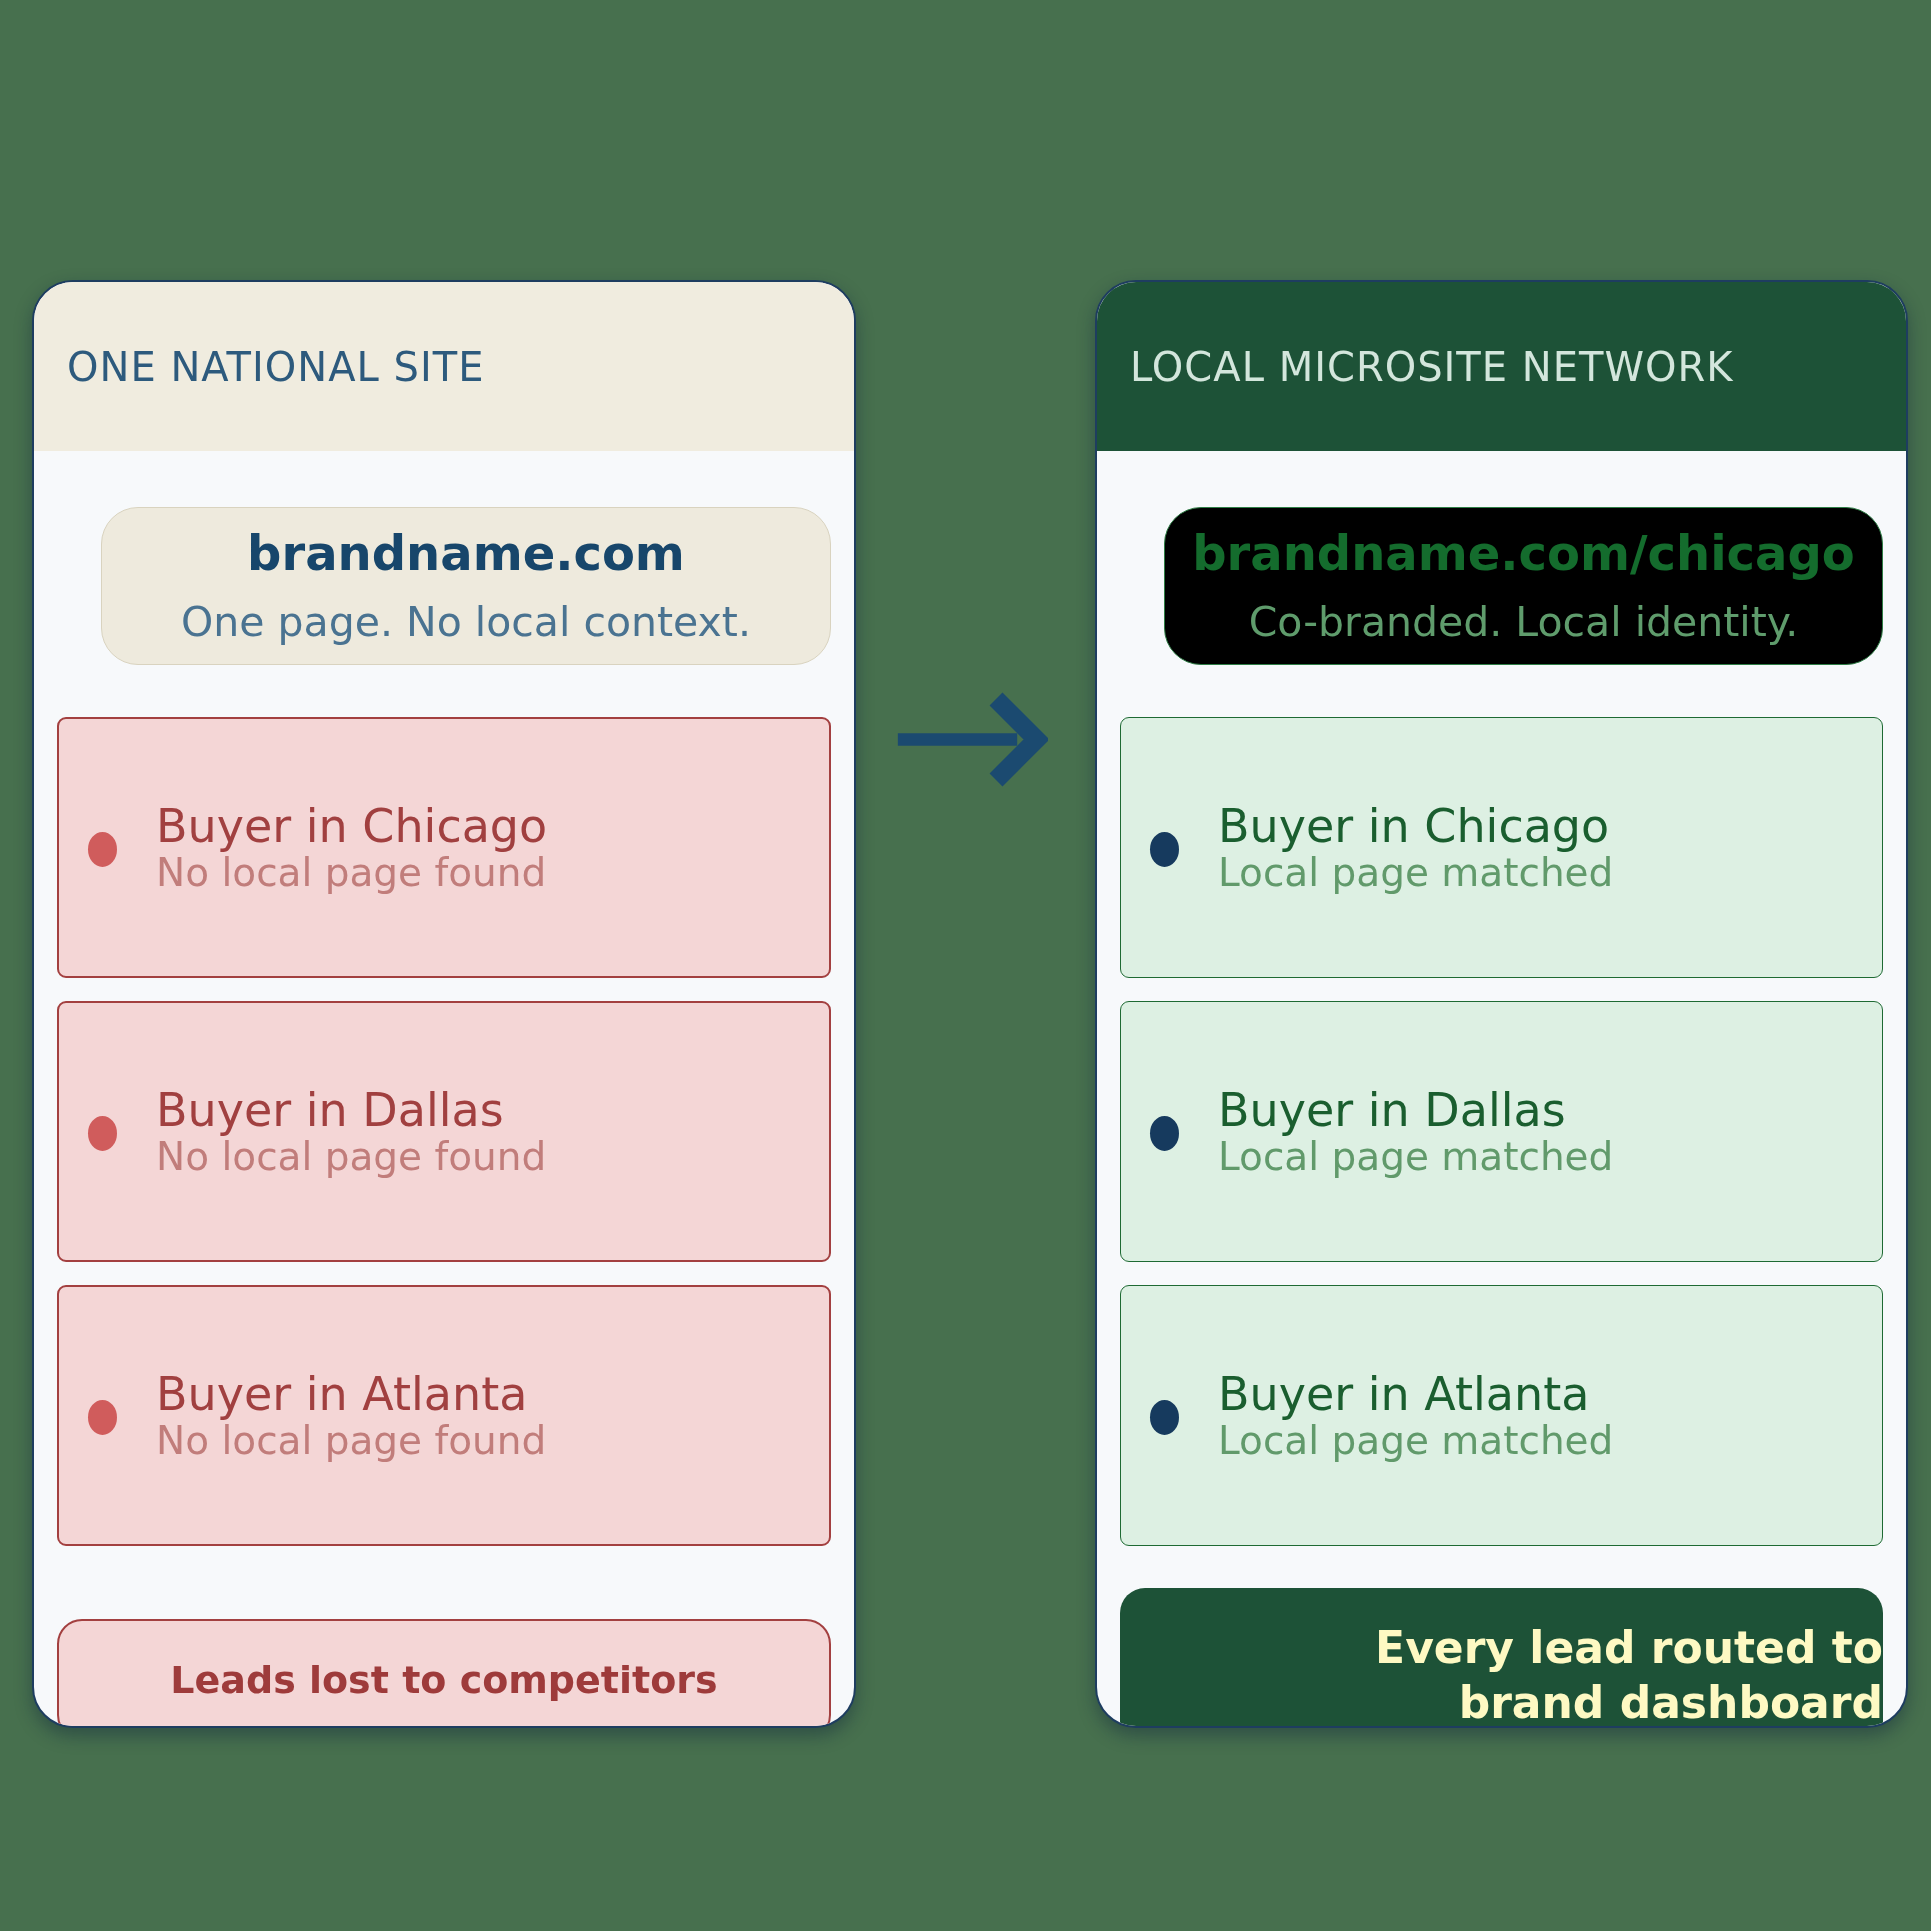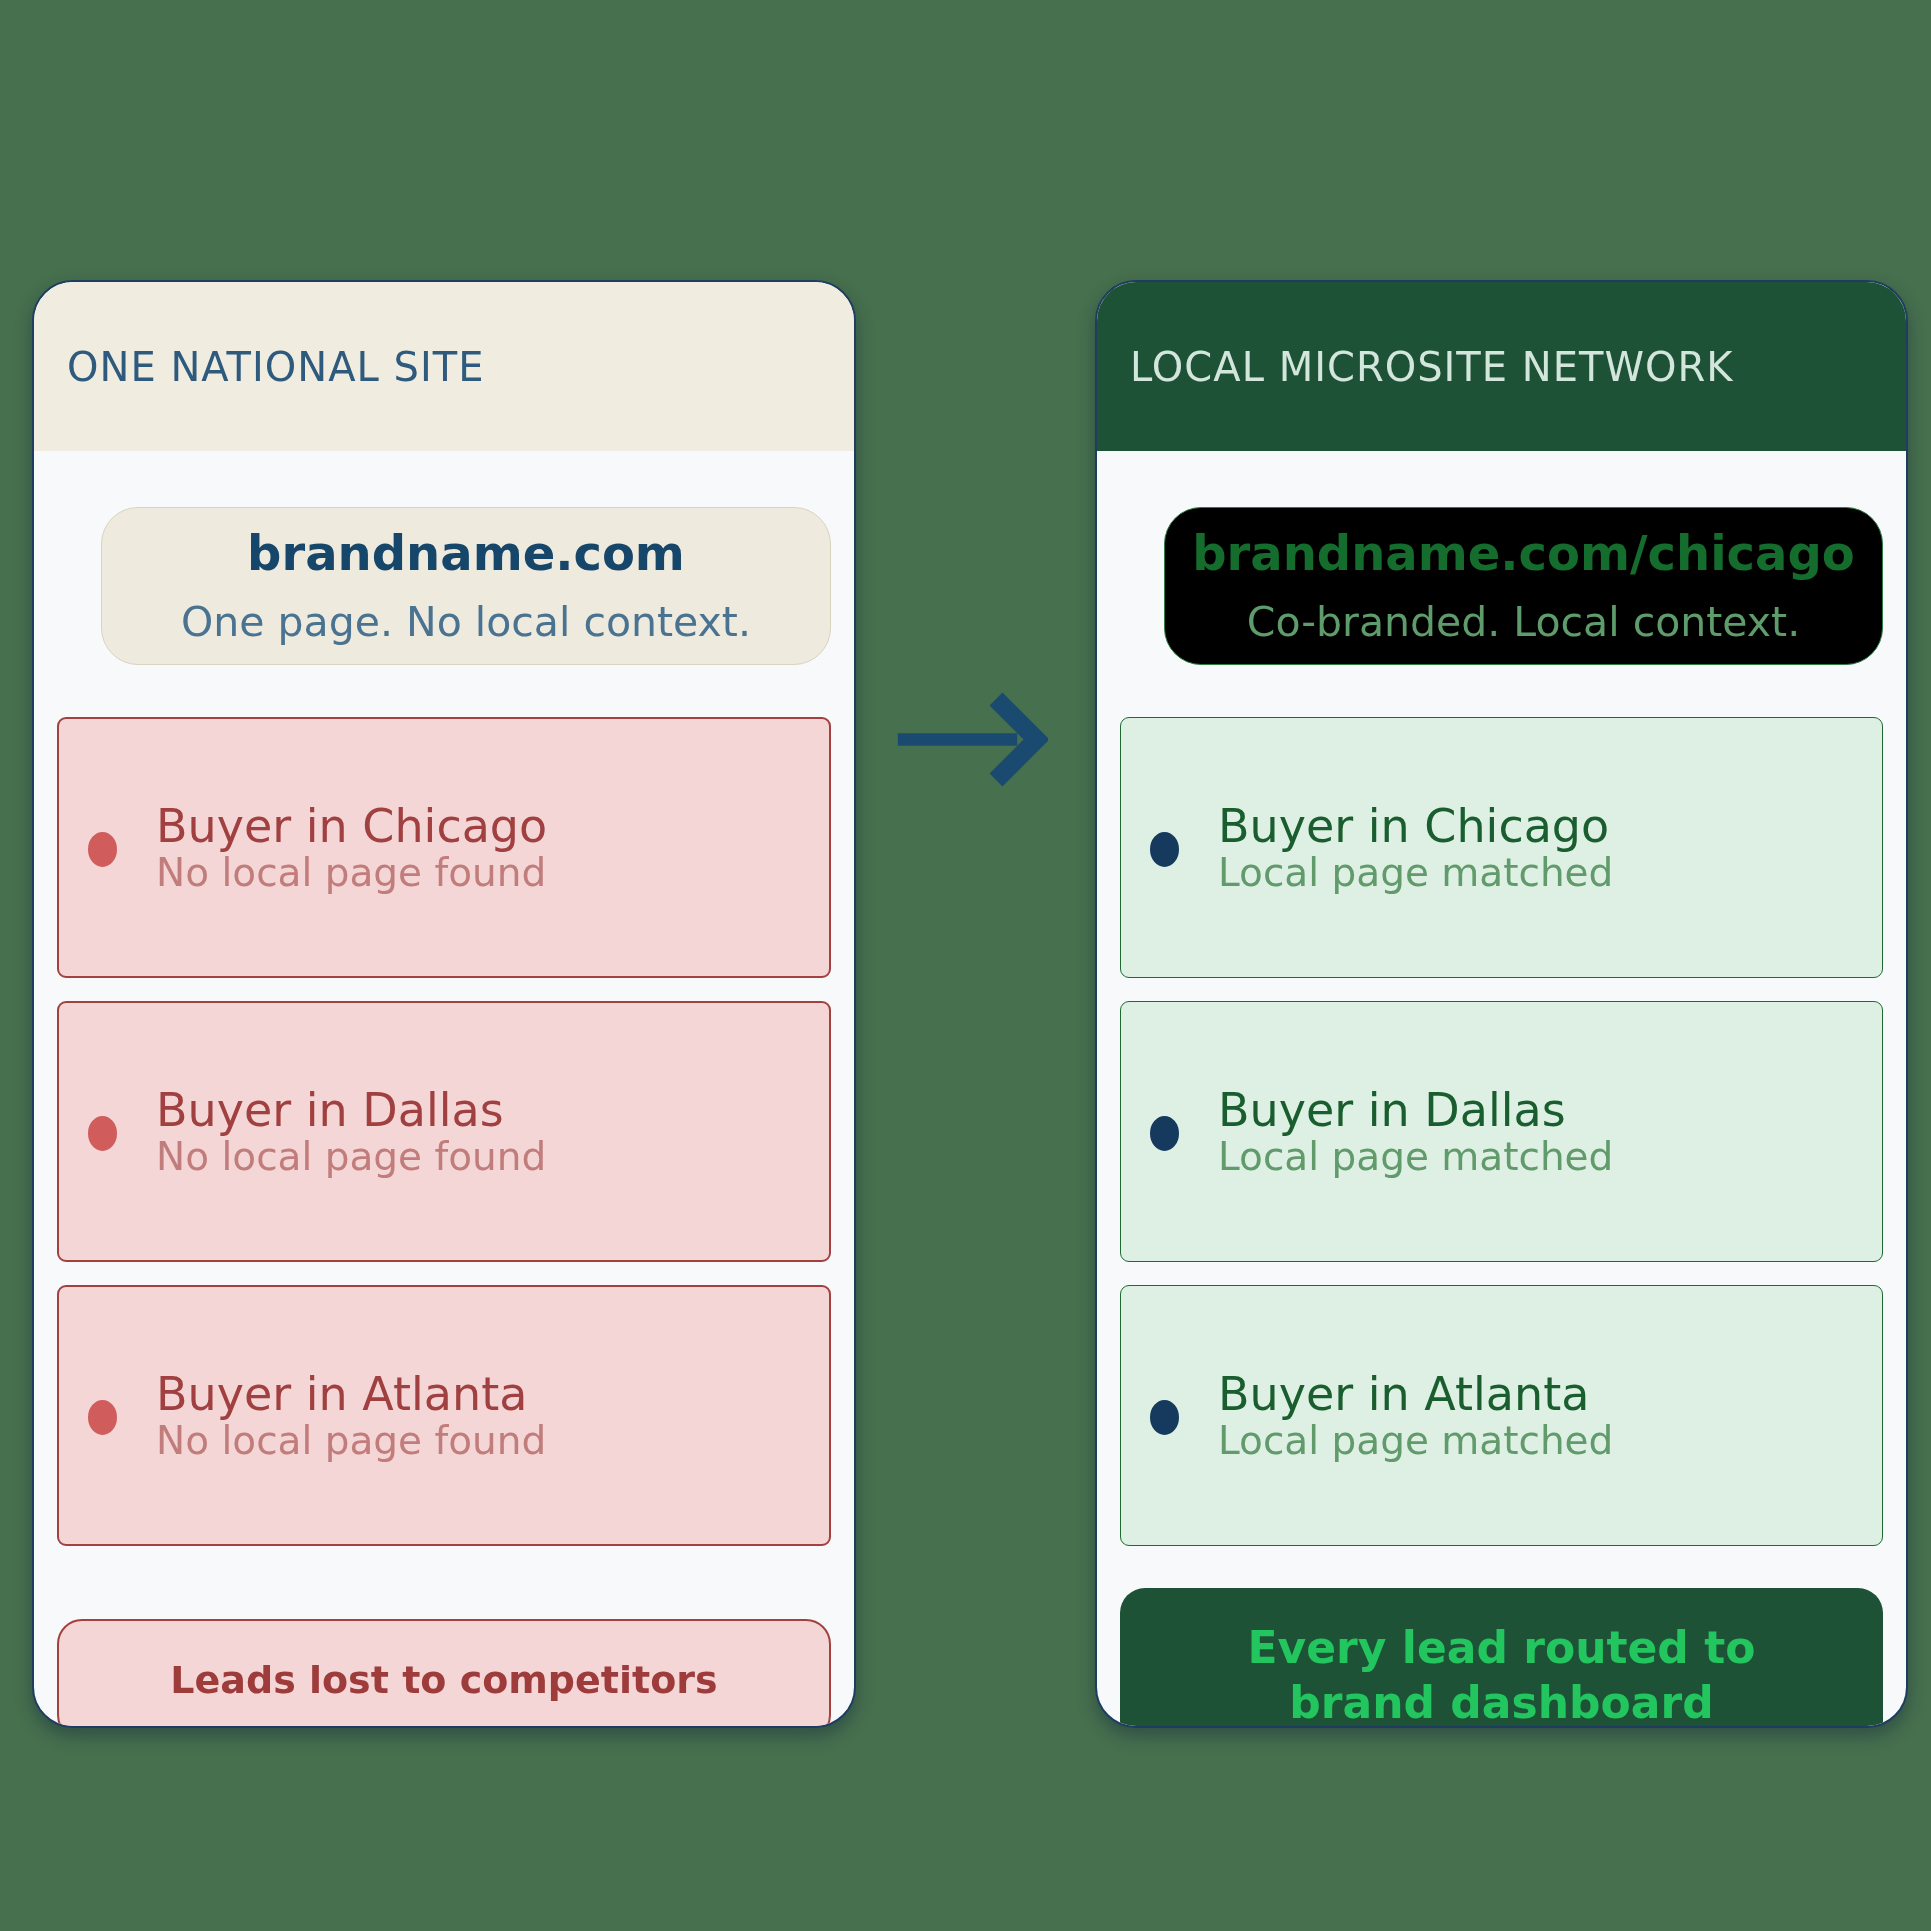--- a/index.html
+++ b/index.html
@@ -109,23 +109,24 @@
     height: 121px;
     background: #f4d6d6;
     border: 2.9px solid #a34040;
     color: #9e3b3b;
     font-size: 38px;
   }
   .footer-green {
     margin-top: 42px;
     height: 174px;
     background: #1d5237;
-    color: #22c55e;
+    color: #fef9c3;
     font-size: 44px;
     line-height: 1.25;
+    align-items: flex-end;
   }
 
   .arrow-wrap {
     position: absolute;
     left: 894px; top: 691px;
     width: 154px; height: 97px;
   }
   .arrow-wrap svg { display: block; width: 100%; height: 100%; }
 </style>
 </head>
@@ -175,21 +176,21 @@
 </div>
 
 <section class="card card-right">
   <header class="card-header header-green">
     <span>LOCAL MICROSITE NETWORK</span>
   </header>
   <div class="card-body">
 
     <div class="url-box url-mint">
       <div class="url-title">brandname.com/chicago</div>
-      <div class="url-sub">Co-branded. Local context.</div>
+      <div class="url-sub">Co-branded. Local identity.</div>
     </div>
 
     <div class="buyer-box buyer-mint first">
       <span class="dot dot-navy"></span>
       <div class="buyer-title">Buyer in Chicago</div>
       <div class="buyer-sub">Local page matched</div>
     </div>
 
     <div class="buyer-box buyer-mint next">
       <span class="dot dot-navy"></span>

